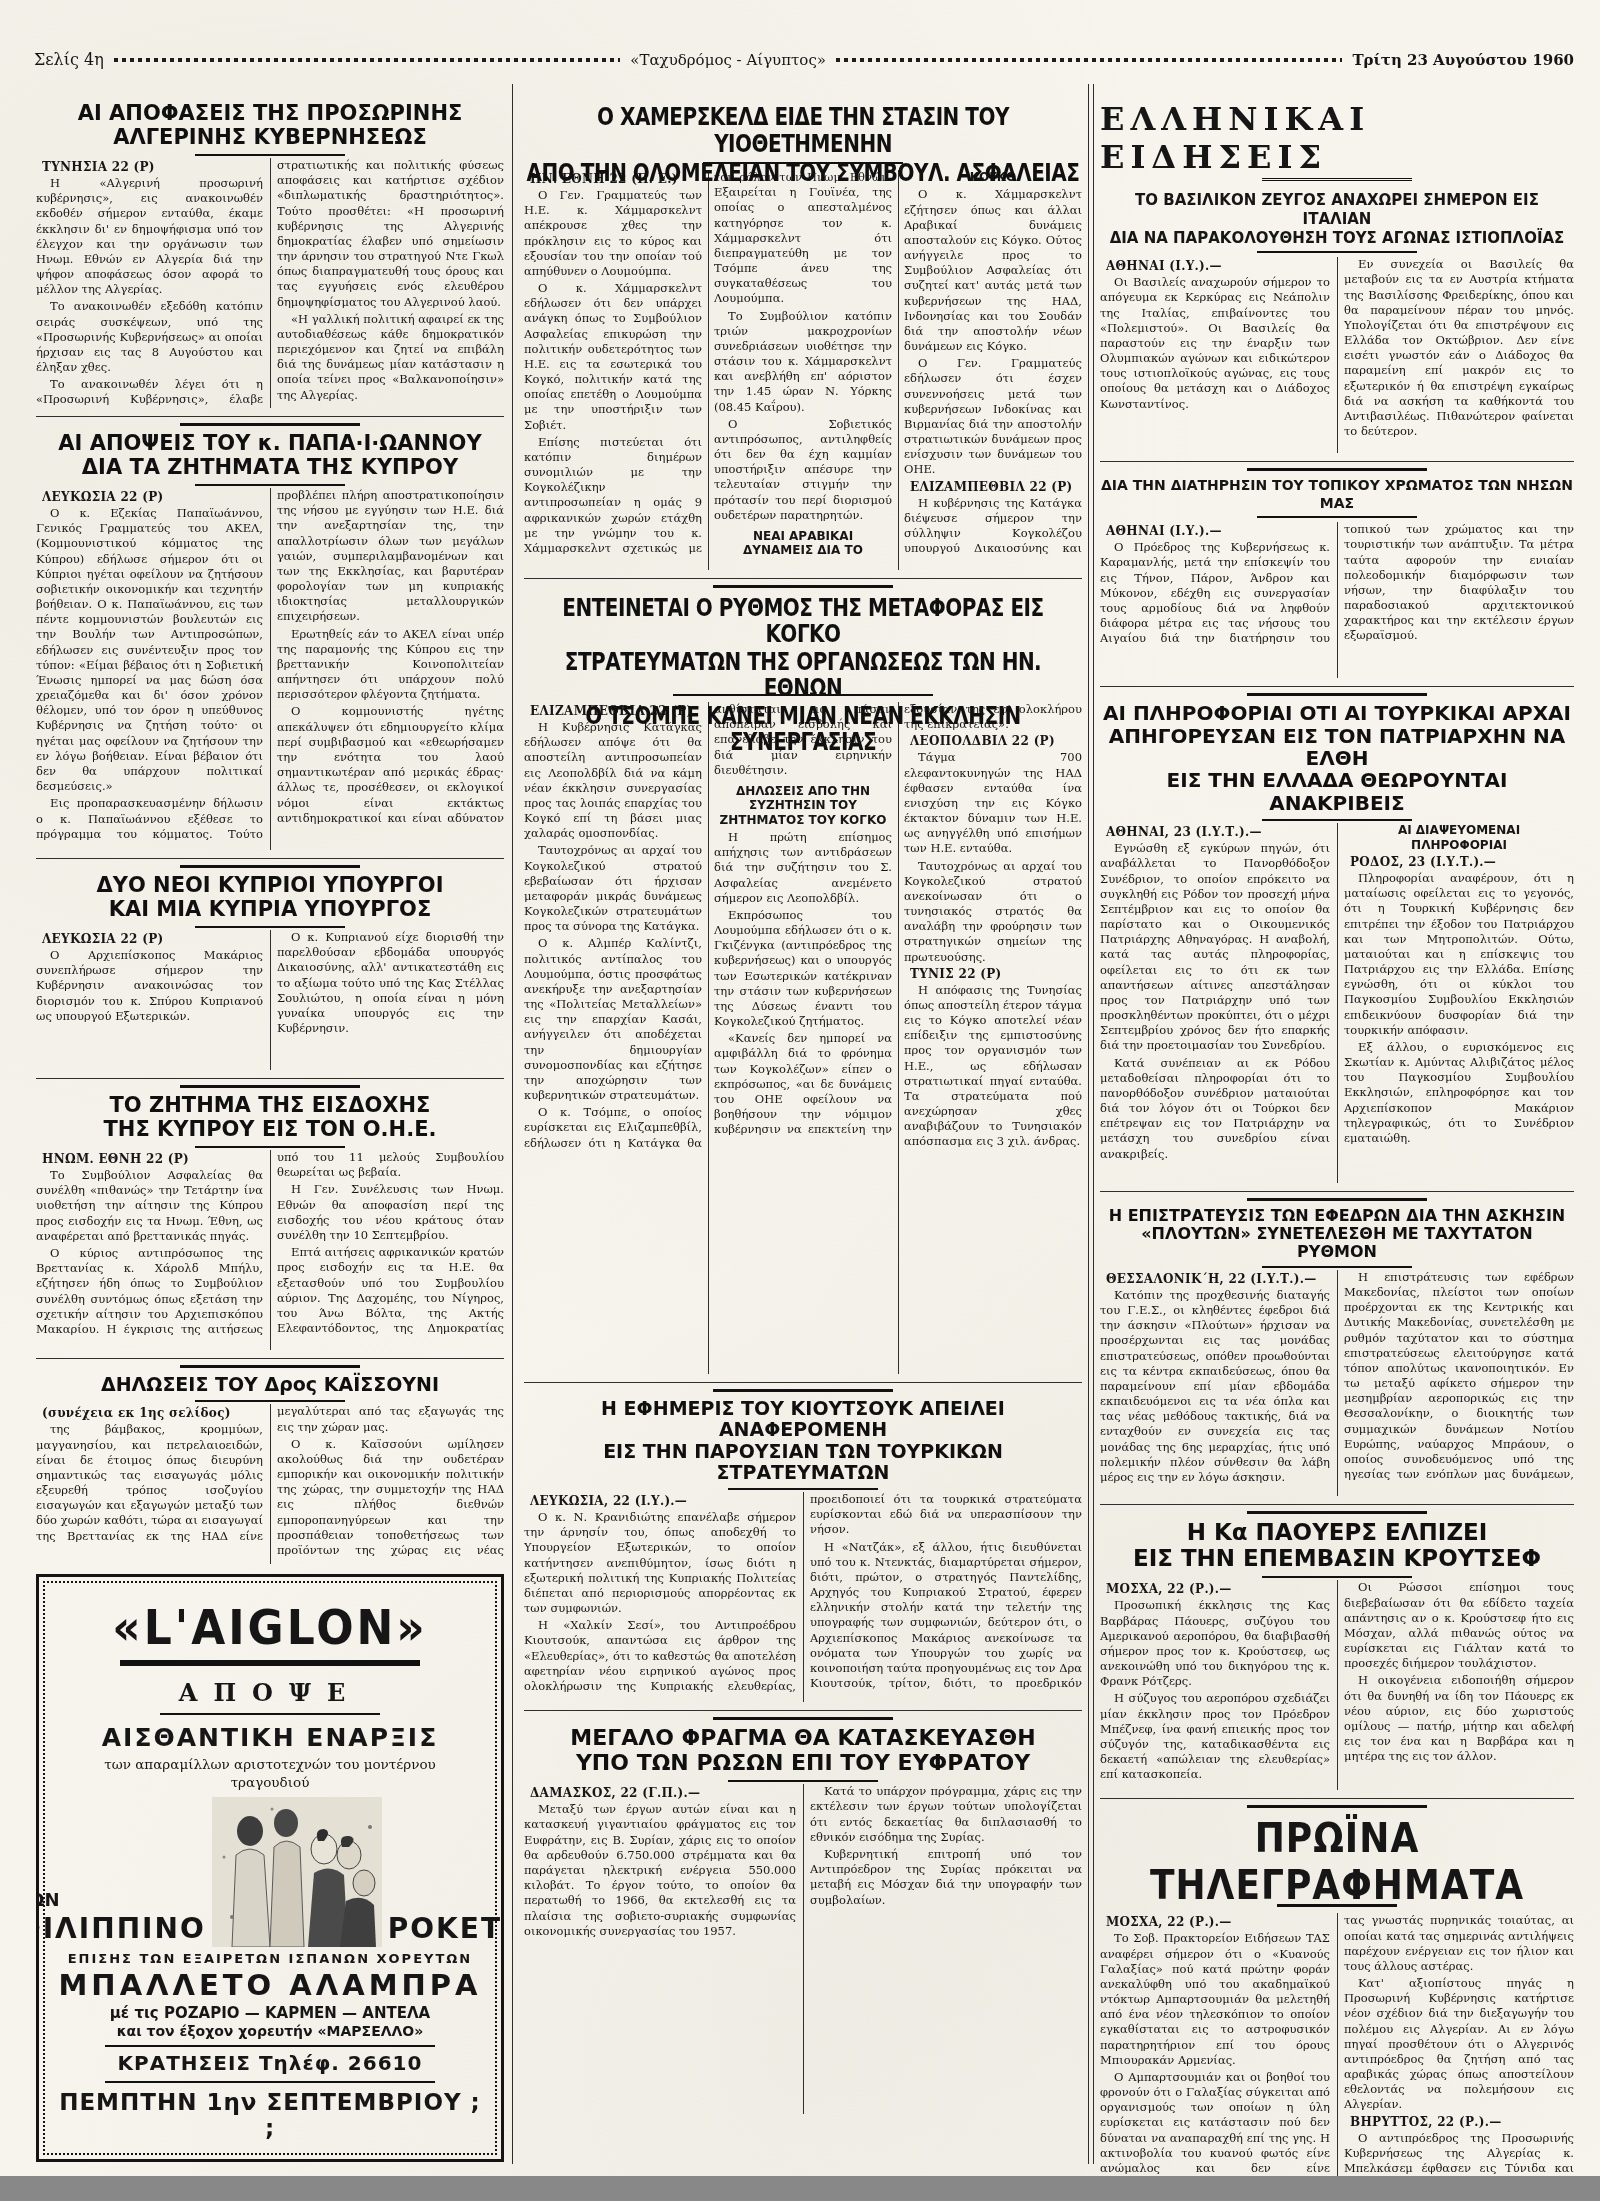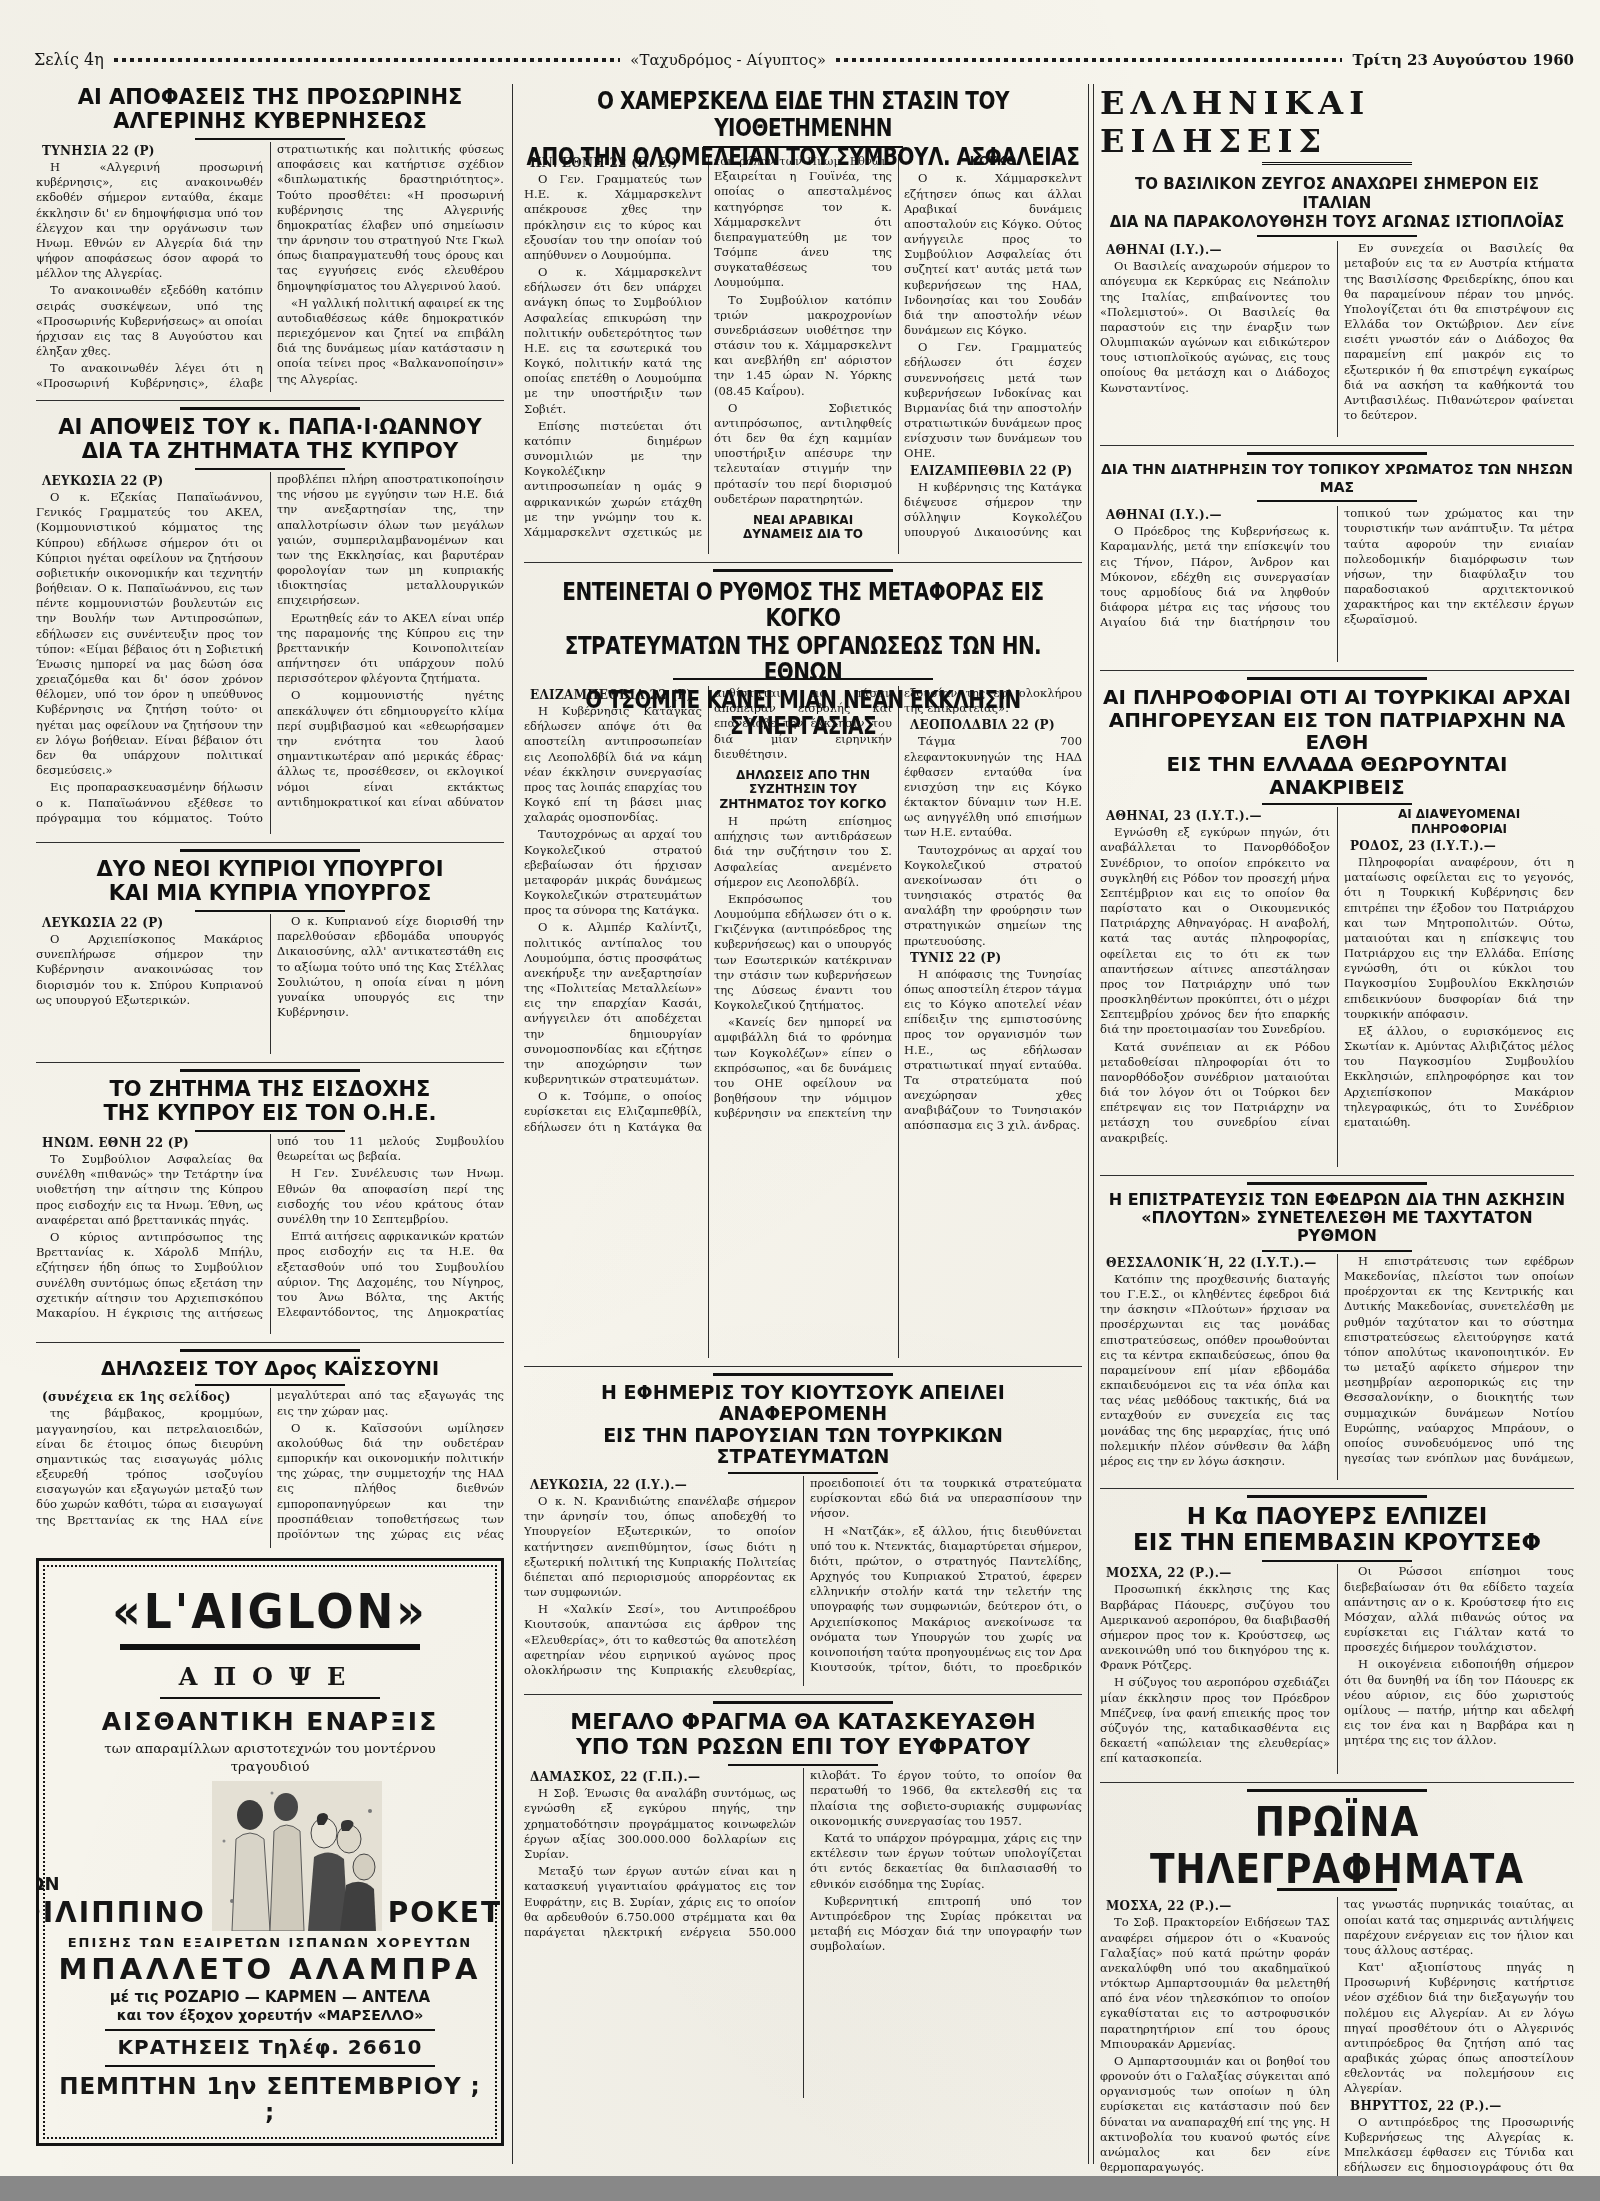--- a/index.html
+++ b/index.html
@@ -10,21 +10,21 @@
                      radial-gradient(circle at 50% 95%,rgba(100,95,80,.05),transparent 35%);
     color:#161616;overflow:hidden;
     font-family:"DejaVu Serif",serif;}
   
   .topbar{position:absolute;left:34px;right:26px;top:50px;display:flex;align-items:center;gap:10px;}
   .pagelabel{font-size:16px;white-space:nowrap;}
   .masthead{font-size:15px;white-space:nowrap;}
   .pagedate{font-size:15px;font-weight:700;white-space:nowrap;}
   .dots{flex:1;height:4px;background:repeating-linear-gradient(90deg,#1d1d1d 0 4px,transparent 4px 8px);}
   
-  .sec{position:absolute;top:84px;}
+  .sec{position:absolute;top:100px;}
   .sec-left{left:36px;width:468px;}
   .sec-center{left:524px;width:558px;}
   .sec-right{left:1100px;width:474px;}
   .vr{position:absolute;top:84px;bottom:12px;width:1px;background:#2d2d2d;}
   .vr1{left:512px;} .vr2{left:1088px;} .vr3{left:1093px;}
   
   .article{position:relative;}
   .article + .article{border-top:1px solid #2f2f2f;margin-top:8px;padding-top:4px;}
   .article + .article::before{content:"";display:block;width:180px;margin:2px auto 6px;border-top:3px solid #111;}
   .hl{margin:2px 0 2px;text-align:center;white-space:pre-line;font-family:"DejaVu Sans",sans-serif;
@@ -250,21 +250,20 @@
           <p class="graf">Η «Χαλκίν Σεσί», του Αντιπροέδρου Κιουτσούκ, απαντώσα εις άρθρον της «Ελευθερίας», ότι το καθεστώς θα αποτελέση αφετηρίαν νέου ειρηνικού αγώνος προς ολοκλήρωσιν της Κυπριακής ελευθερίας, προειδοποιεί ότι τα τουρκικά στρατεύματα ευρίσκονται εδώ διά να υπερασπίσουν την νήσον.</p>
           <p class="graf">Η «Νατζάκ», εξ άλλου, ήτις διευθύνεται υπό του κ. Ντενκτάς, διαμαρτύρεται σήμερον, διότι, πρώτον, ο στρατηγός Παντελίδης, Αρχηγός του Κυπριακού Στρατού, έφερεν ελληνικήν στολήν κατά την τελετήν της υπογραφής των συμφωνιών, δεύτερον ότι, ο Αρχιεπίσκοπος Μακάριος ανεκοίνωσε τα ονόματα των Υπουργών του χωρίς να κοινοποιήση ταύτα προηγουμένως εις τον Δρα Κιουτσούκ, τρίτον, διότι, το προεδρικόν αυτοκίνητον του Αρχιεπισκόπου Μακαρίου φέρει ακόμη την ελληνικήν σημαίαν, ενώ εκείνο του Δρος Κιουτσούκ φέρει την κυπριακήν και, τέταρτον, διότι η Κυπριακή τηλεόρασις αφιερώθη την παρελθούσαν Τρίτην εις την εξύμνησιν των απαγχονισθέντων μελών της ΕΟΚΑ, ενώ ηγνόησε πλήρως την τουρκικήν κοινότητα.</p>
         </div>
     </section>
 
     <section class="article">
       <h2 class="hl hl-c4">ΜΕΓΑΛΟ ΦΡΑΓΜΑ ΘΑ ΚΑΤΑΣΚΕΥΑΣΘΗ
 ΥΠΟ ΤΩΝ ΡΩΣΩΝ ΕΠΙ ΤΟΥ ΕΥΦΡΑΤΟΥ</h2>
       <div class="body cols2" style="height:330px">
           <p class="dateline">ΔΑΜΑΣΚΟΣ, 22 (Γ.Π.).—</p>
-          <p class="graf">Η Σοβ. Ένωσις θα αναλάβη συντόμως, ως εγνώσθη εξ εγκύρου πηγής, την χρηματοδότησιν προγράμματος κοινωφελών έργων αξίας 300.000.000 δολλαρίων εις Συρίαν.</p>
           <p class="graf">Μεταξύ των έργων αυτών είναι και η κατασκευή γιγαντιαίου φράγματος εις τον Ευφράτην, εις Β. Συρίαν, χάρις εις το οποίον θα αρδευθούν 6.750.000 στρέμματα και θα παράγεται ηλεκτρική ενέργεια 550.000 κιλοβάτ. Το έργον τούτο, το οποίον θα περατωθή το 1966, θα εκτελεσθή εις τα πλαίσια της σοβιετο-συριακής συμφωνίας οικονομικής συνεργασίας του 1957.</p>
           <p class="graf">Κατά το υπάρχον πρόγραμμα, χάρις εις την εκτέλεσιν των έργων τούτων υπολογίζεται ότι εντός δεκαετίας θα διπλασιασθή το εθνικόν εισόδημα της Συρίας.</p>
           <p class="graf">Κυβερνητική επιτροπή υπό τον Αντιπρόεδρον της Συρίας πρόκειται να μεταβή εις Μόσχαν διά την υπογραφήν των συμβολαίων.</p>
         </div>
     </section>
   </div>
 
   <div class="sec sec-right">
 
     <h1 class="greek-news">ΕΛΛΗΝΙΚΑΙ ΕΙΔΗΣΕΙΣ</h1>

